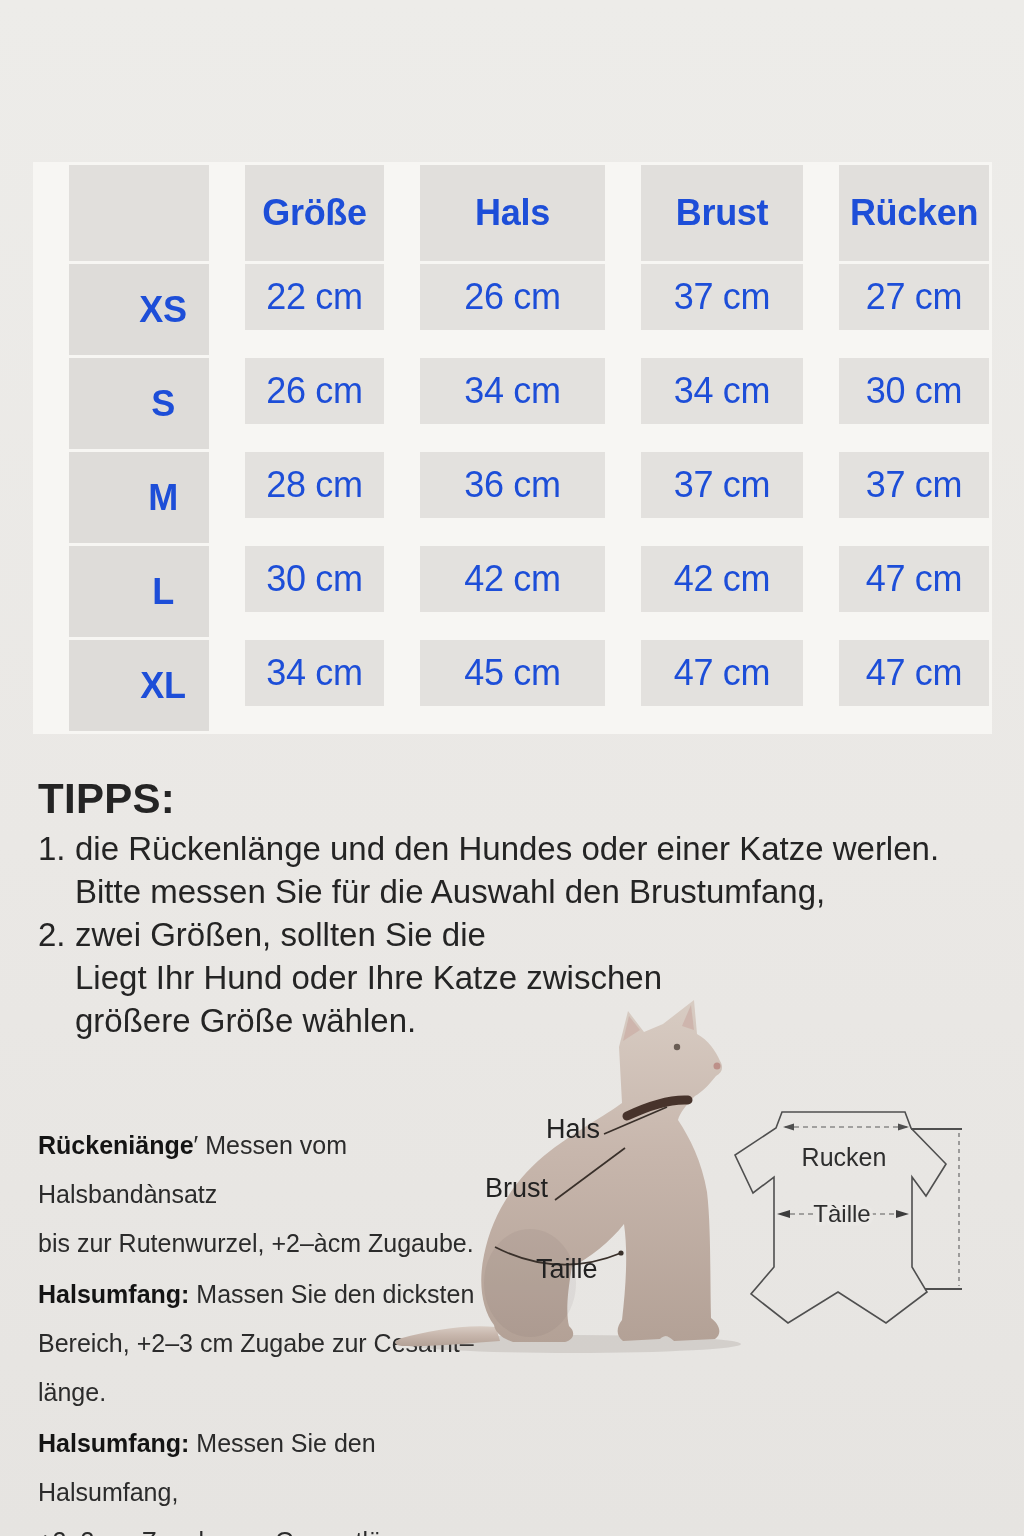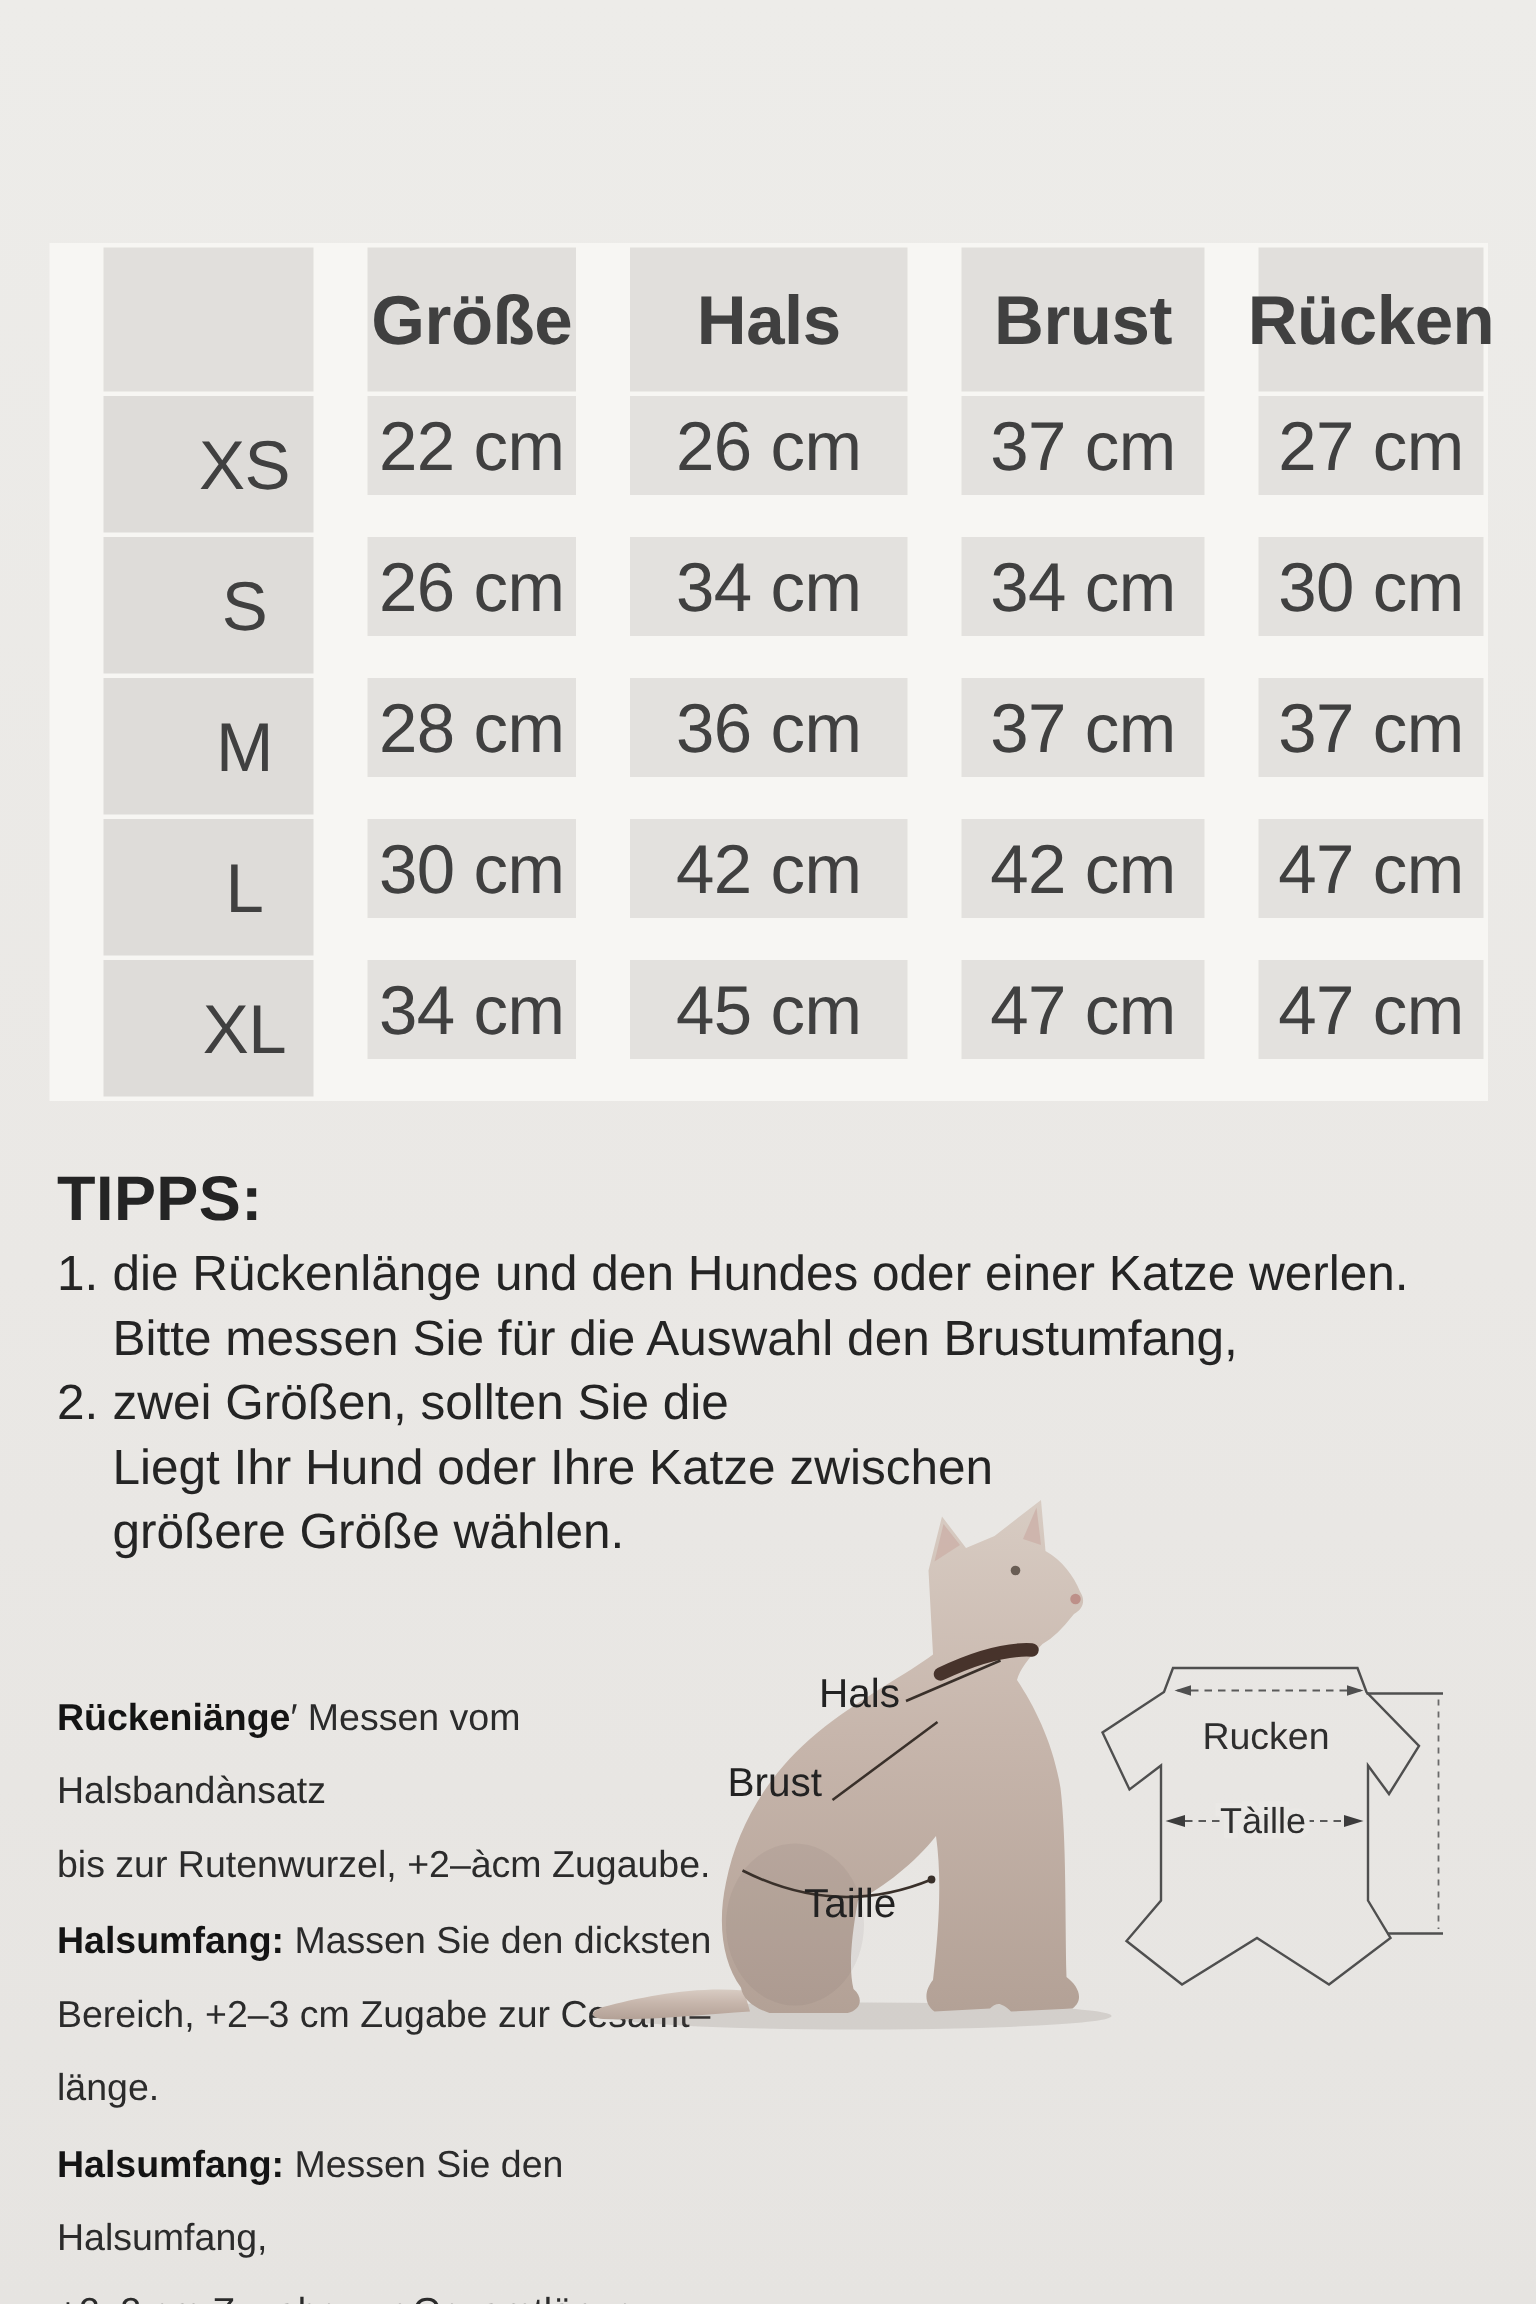--- a/index.html
+++ b/index.html
@@ -13,25 +13,25 @@
   
   .size-table {
     position:absolute; left:33px; top:162px;
     display:grid;
     grid-template-columns:173px 172px 218px 195px 183px;
     gap:3px; padding:3px;
     background:#f7f6f3;
   }
   .cell {
     display:flex; align-items:center; justify-content:center;
-    font-size:46px; letter-spacing:-0.3px; background:#e3e1de; color:#404040;margin-left:33px;
+    font-size:36px; letter-spacing:-0.3px; background:#e3e1de; color:#1d4ed8;margin-left:33px;
   }
   .cell.head   { height:96px; font-weight:bold; background:#e1dfdc; }
   .cell.data   { height:66px; font-weight:normal; }
-  .cell.rowlabel { height:91px; font-weight:normal; background:#dedcd9;padding-left:48px; }
+  .cell.rowlabel { height:91px; font-weight:bold; background:#dedcd9;padding-left:48px; }
 
   
   .tipps { position:absolute; left:38px; top:777px; width:950px; font-size:33px; line-height:43px; color:#242424; }
   .tipps-heading { font-weight:bold; font-size:42px; margin:0 0 7px 0; letter-spacing:0.3px; }
   .tip { position:relative; padding-left:37px; }
   .tip-num { position:absolute; left:0; top:0; }
 
   
   .notes { position:absolute; left:38px; top:1121px; width:480px; font-size:25px; line-height:49px; color:#2b2b2b; }
   .note { margin:0 0 2px 0; }

